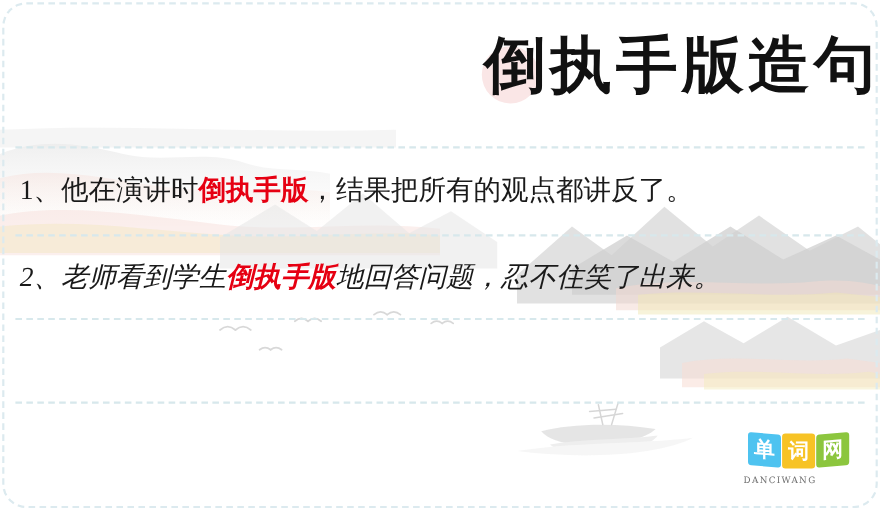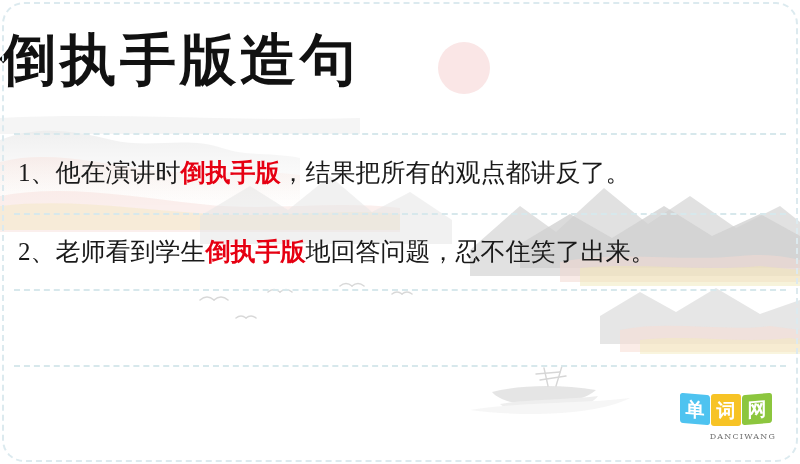--- a/index.html
+++ b/index.html
@@ -65,21 +65,21 @@
     z-index: 1;
     pointer-events: none;
   }
 
   
   .title-wrap {
     position: absolute;
     left: 0;
     top: 26px;
     width: 800px;
-    text-align: left;
+    text-align: right;
     z-index: 3;
   }
   .title {
     display: inline-block;
     font-family: "DejaVu Serif", "Liberation Serif", serif;
     font-size: 56px;
     font-weight: 700;
     line-height: 1.18;
     letter-spacing: 4px;
     color: #111111;
@@ -115,21 +115,21 @@
     left: 18px;
     width: 768px;
     font-family: "Liberation Serif", "DejaVu Serif", serif;
     font-size: 25px;
     line-height: 30px;
     color: #1a1a1a;
     white-space: nowrap;
     pointer-events: auto;
   }
   .s1 { top: 158px; }
-  .s2 { top: 237px; }
+  .s2 { top: 237px; font-style: italic; }
   .s3 { top: 313px; }
 
   .kw {
     color: #e60012;
     font-weight: 700;
     font-family: "DejaVu Serif", "Liberation Serif", serif;
   }
 
   
   .logo {
@@ -174,21 +174,21 @@
     left: 66px;
     background: #8cc63e;
     transform: skewY(-5deg);
   }
   .logo-sub {
     margin-top: 6px;
     font-family: "DejaVu Serif", "Liberation Serif", serif;
     font-size: 8px;
     letter-spacing: 1.2px;
     color: #6f6f6f;
-    text-align: right;
+    text-align: left;
   }
 </style>
 </head>
 <body>
 
 <div id="page">
 
   <div class="bg-art">
     <svg viewBox="0 0 800 464" xmlns="http://www.w3.org/2000/svg" aria-hidden="true">
       <defs>

